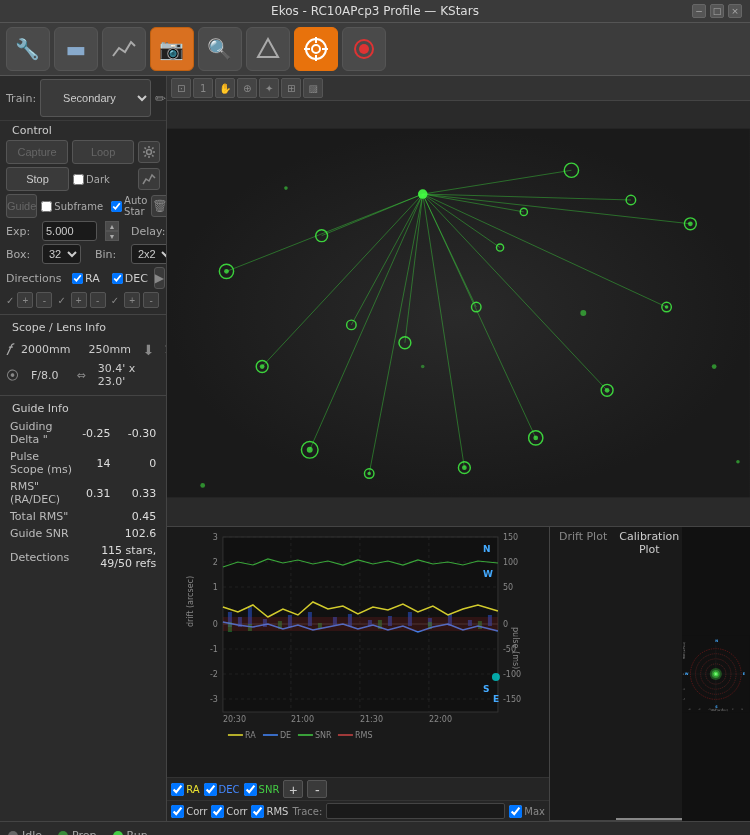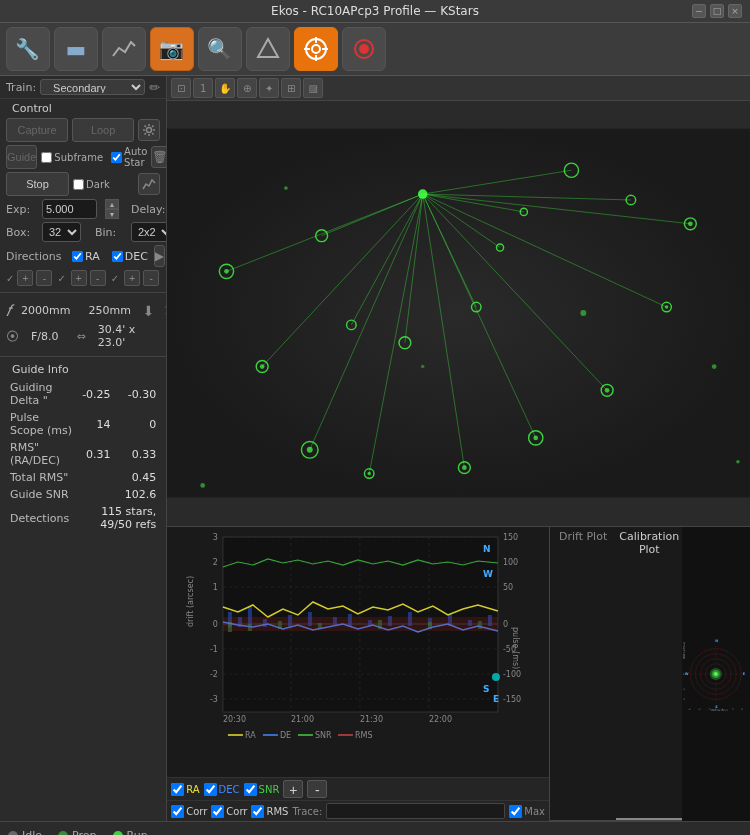--- a/index.html
+++ b/index.html
@@ -87,23 +87,23 @@
       background: #2b2b2b;
       border-bottom: 1px solid #3a3a3a;
     }
     .train-label { color: #aaa; margin-right: 4px; font-size: 11px; }
     .train-select {
       flex: 1;
       background: #3a3a3a;
       color: #ccc;
       border: 1px solid #555;
       border-radius: 3px;
-      padding: 1px 8px;
+      padding: 1px 18px;
       font-size: 11px;
-      height: 16px;
+      height: 38px;
     }
     .edit-icon { margin-left: 4px; color: #888; font-size: 13px; cursor: pointer; }
 
     
     .section-label {
       color: #ccc;
       font-size: 11px;
       padding: 2px 6px;
       background: #2b2b2b;
     }
@@ -488,49 +488,49 @@
         <button class="ctrl-btn disabled">Loop</button>
         <div class="icon-btn">
           <svg width="14" height="14" viewBox="0 0 14 14">
             <circle cx="7" cy="7" r="2.5" fill="none" stroke="#888" stroke-width="1.5"></circle>
             <path d="M7 1v2M7 11v2M1 7h2M11 7h2M2.5 2.5l1.4 1.4M10.1 10.1l1.4 1.4M2.5 11.5l1.4-1.4M10.1 3.9l1.4-1.4" stroke="#888" stroke-width="1.5"></path>
           </svg>
         </div>
       </div>
 
       <div class="btn-row">
+        <button class="ctrl-btn stop">Stop</button>
+        <div class="checkbox-row">
+          <label class="chk-item">
+            <input type="checkbox" style=""> 
+              <span>Dark</span>
+          </label>
+        </div>
+        <div class="icon-btn">
+          <svg width="14" height="12" viewBox="0 0 14 12">
+            <polyline points="1,11 4,6 7,8 10,2 13,5" fill="none" stroke="#888" stroke-width="1.5"></polyline>
+          </svg>
+        </div>
+      </div>
+
+      <div class="btn-row">
         <button class="ctrl-btn disabled">Guide</button>
         <div class="checkbox-row">
           <label class="chk-item">
             <input type="checkbox" style=""> 
               <span>Subframe</span>
           </label>
           <label class="chk-item">
             <input type="checkbox" checked="" style=""> 
               <span>Auto Star</span>
           </label>
         </div>
         <div class="icon-btn">🗑</div>
       </div>
 
-      <div class="btn-row">
-        <button class="ctrl-btn stop">Stop</button>
-        <div class="checkbox-row">
-          <label class="chk-item">
-            <input type="checkbox" style=""> 
-              <span>Dark</span>
-          </label>
-        </div>
-        <div class="icon-btn">
-          <svg width="14" height="12" viewBox="0 0 14 12">
-            <polyline points="1,11 4,6 7,8 10,2 13,5" fill="none" stroke="#888" stroke-width="1.5"></polyline>
-          </svg>
-        </div>
-      </div>
-
       
       <div class="param-row">
         <span class="param-label">Exp:</span>
         <input class="param-input" type="text" value="5.000" style="width: 55px;">
         <div class="param-spin">
           <button class="spin-btn">▲</button>
           <button class="spin-btn">▼</button>
         </div>
         <span class="param-label" style="margin-left:4px;">Delay:</span>
         <input class="param-input" type="text" value="0.00" style="width: 40px;">
@@ -573,20 +573,21 @@
         <button class="arr-btn">-</button>
         <span class="arr-label" style="margin:0 2px;">✓</span>
         <button class="arr-btn">+</button>
         <button class="arr-btn">-</button>
       </div>
 
       
     </div>
 
     <div class="scope-section">
+      <div class="section-label">Scope / Lens Info</div>
       <div class="scope-row" style="margin-top:4px;">
         <span style="font-size:16px; font-style:italic; color:#aaa;">𝑓</span>
         <span style="font-size:11px; color:#ccc; margin-left:2px;">2000mm</span>
         <span class="aperture-dot"></span>
         <span style="font-size:11px; color:#ccc;">250mm</span>
         <span style="font-size:14px; color:#888; margin-left:4px;">⬇</span>
         <span style="font-size:11px; color:#ccc; margin-left:2px;">1.00x</span>
       </div>
       <div class="scope-row">
         <span style="font-size:13px; color:#888;">⦿</span>

